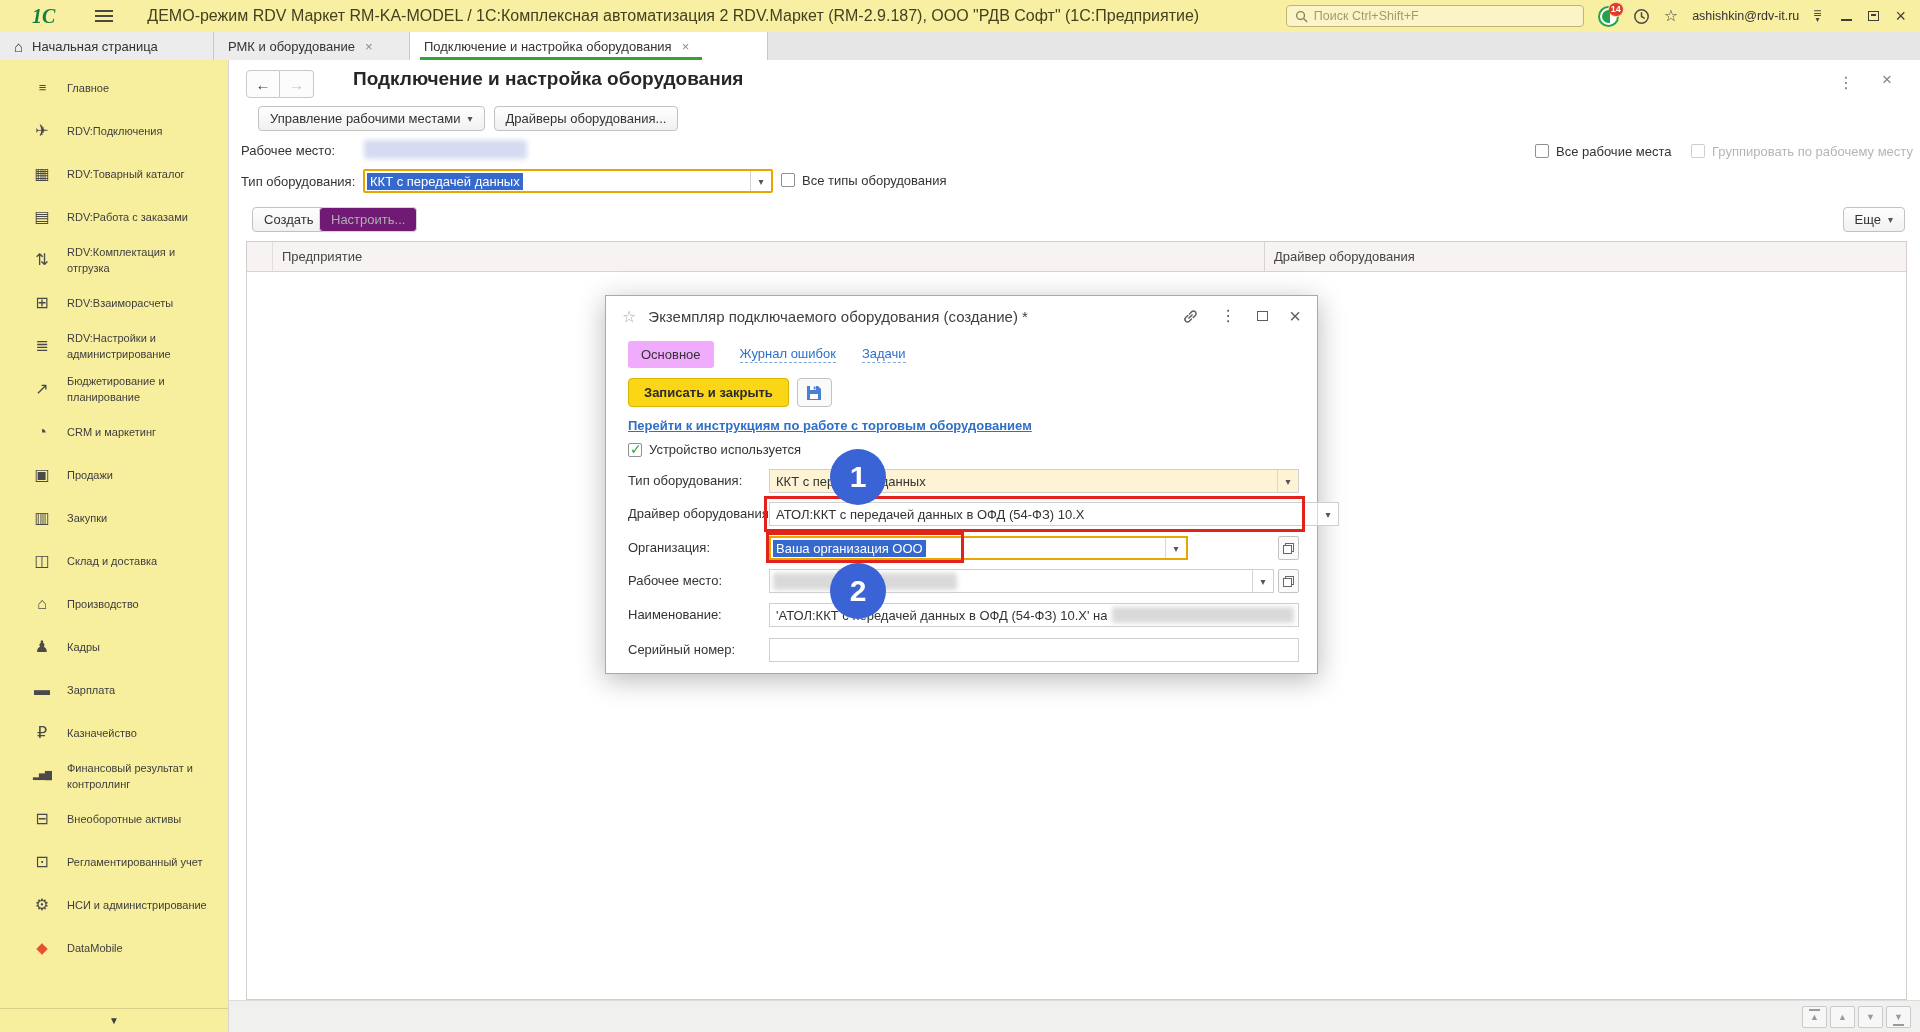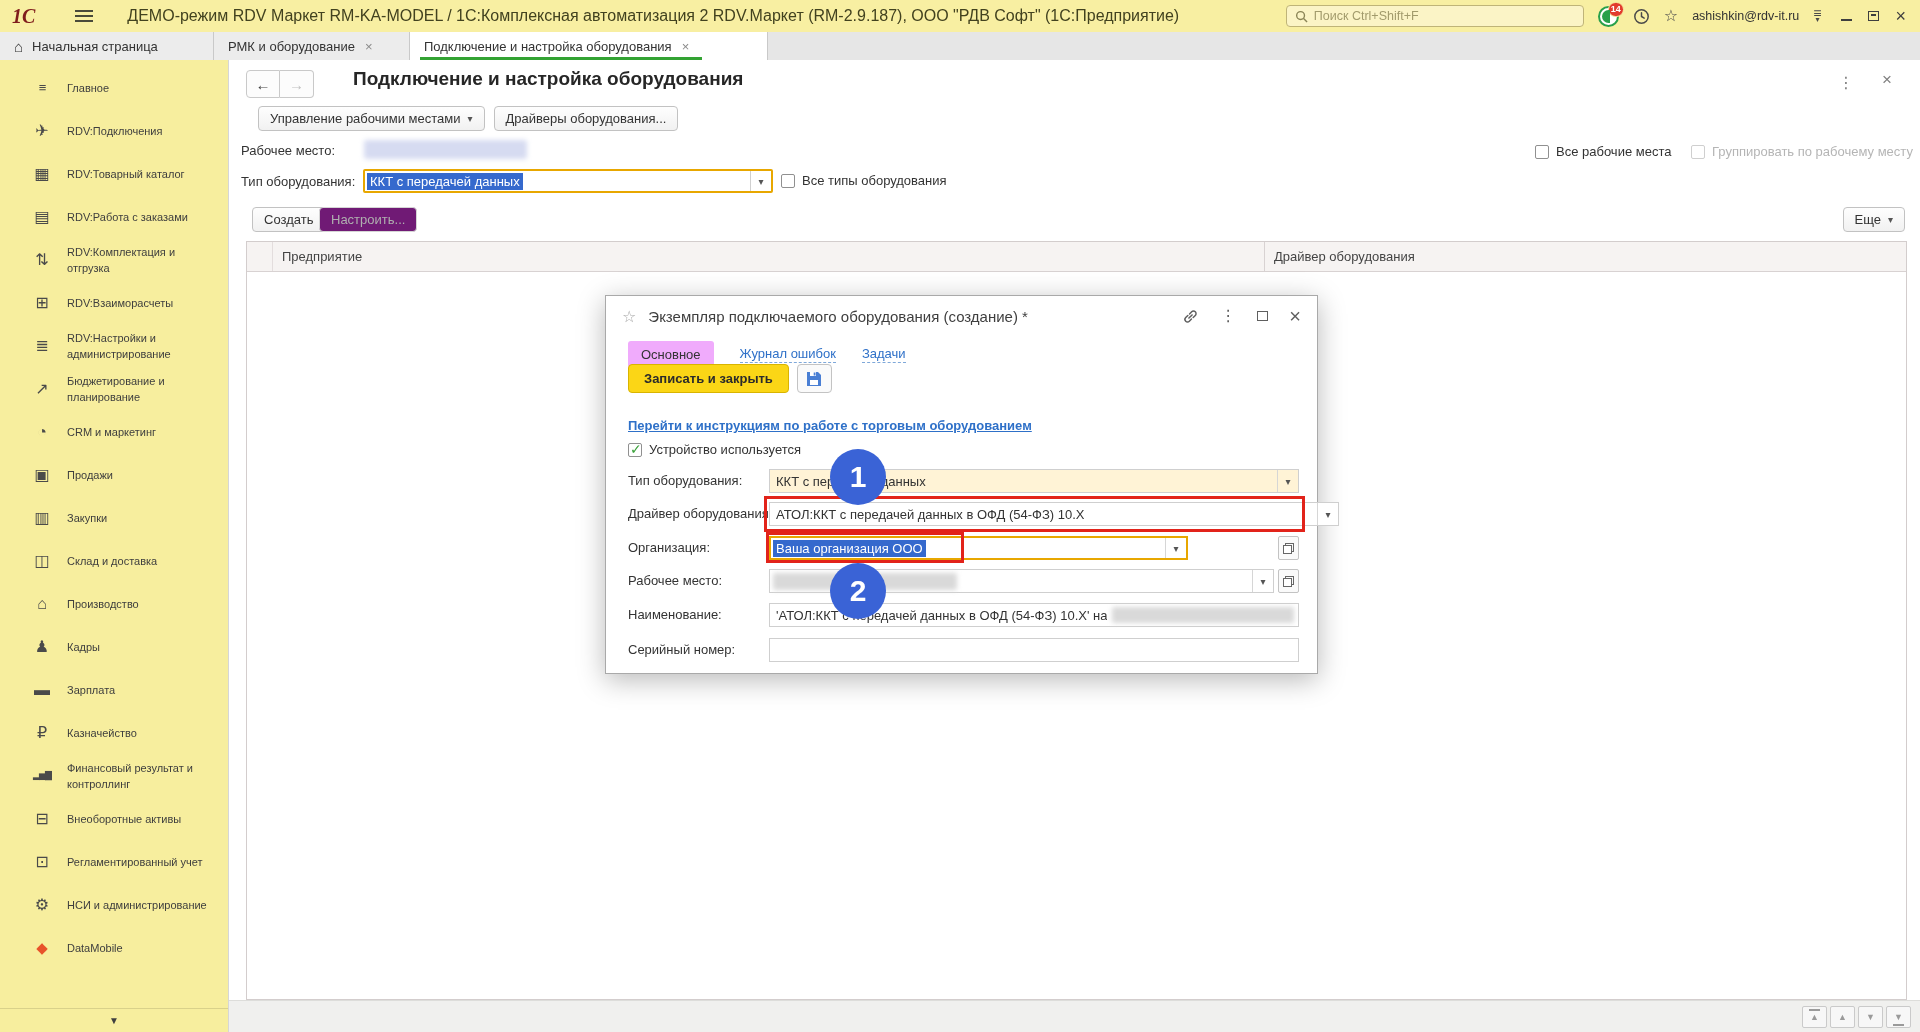--- a/index.html
+++ b/index.html
@@ -3,21 +3,21 @@
 <meta charset="utf-8">
 <style>
   *{margin:0;padding:0;box-sizing:border-box}
   html,body{width:1920px;height:1032px;overflow:hidden}
   body{font-family:"Liberation Sans","DejaVu Sans",sans-serif;font-size:13px;color:#333;background:#fff}
   #screen{position:relative;width:1920px;height:1032px;overflow:hidden;background:#fff}
   .abs{position:absolute}
 
   
   .topbar{position:absolute;left:0;top:0;width:1920px;height:32px;background:#F8EFA2;display:flex;align-items:center}
-  .logo1c{margin-left:12px;font-family:"Liberation Serif","DejaVu Serif",serif;font-style:italic;font-weight:bold;font-size:20px;color:#7f1d1d;line-height:1}
+  .logo1c{margin-left:32px;font-family:"Liberation Serif","DejaVu Serif",serif;font-style:italic;font-weight:bold;font-size:20px;color:#15803d;line-height:1}
   .burger{margin-left:40px;width:18px;height:12px;position:relative}
   .burger i{position:absolute;left:0;right:0;height:2px;background:#4A4A3A}
   .burger i:nth-child(1){top:0}.burger i:nth-child(2){top:5px}.burger i:nth-child(3){top:10px}
   .wintitle{margin-left:34px;font-size:16px;color:#42421F;white-space:nowrap}
   .topbar-right{margin-left:auto;display:flex;align-items:center;gap:14px;padding-right:14px}
   .searchbox{width:298px;height:22px;background:#FBF4C6;border:1px solid #BFB478;border-radius:4px;display:flex;align-items:center;padding:0 8px;gap:6px}
   .searchbox input{flex:1;border:none;outline:none;background:transparent;font-size:12.5px;color:#5A5436;font-family:inherit}
   .searchbox input::placeholder{color:#A29B6C}
   .notif{position:relative;width:21px;height:21px;border-radius:50%;border:2px solid #28A04B;background:#fff}
   .notif::after{content:"";position:absolute;left:2px;top:2px;width:8px;height:13px;background:#28A04B;border-radius:8px 0 0 8px}
@@ -60,21 +60,21 @@
   .btn{height:25px;border:1px solid #C2C2C2;border-radius:4px;background:linear-gradient(#FEFEFE,#F1F1F1);display:inline-flex;align-items:center;padding:0 11px;font-size:13px;color:#333;white-space:nowrap}
   .btn .caret{margin-left:7px;font-size:10px;color:#555}
   .btn.disabled{color:#AFAFAF;border-color:#D5D5D5;background:#701a75}
   .toolrow{position:absolute;left:29px;top:46px;display:flex;gap:9px}
   .lbl{font-size:13px;color:#333}
   .blurchip{background:#D6DBF1;border-radius:2px;filter:blur(2.5px)}
   .combo{position:absolute;left:134px;top:109px;width:410px;height:24px;border:2px solid #E8A700;border-radius:2px;background:#fff;display:flex;align-items:center}
   .combo .selval{margin-left:2px;background:#3569CD;color:#fff;padding:1px 3px;font-size:13px;white-space:nowrap}
   .combo .arr{margin-left:auto;width:21px;align-self:stretch;border-left:1px solid #D0D0D0;display:flex;align-items:center;justify-content:center;font-size:10px;color:#555}
   .cb{width:14px;height:14px;border:1px solid #909090;border-radius:2px;background:#fff;flex:none}
-  .cbrow{display:flex;align-items:center;gap:7px}
+  .cbrow{display:flex;gap:7px}
   .cbrow.dis .cb{border-color:#CFCFCF}
   .cbrow.dis span{color:#B5B5B5}
   .listtable{position:absolute;left:17px;top:181px;right:13px;bottom:32px;border:1px solid #D3CDCD;background:#fff}
   .thead{height:30px;background:#F6F3F2;border-bottom:1px solid #D8D2D2;position:relative;display:flex;align-items:center}
   .thead .gutter{width:26px;height:100%;border-right:1px solid #E3DDDD}
   .thead .c1{padding-left:9px;color:#444}
   .thead .c2{position:absolute;left:1017px;top:0;bottom:0;display:flex;align-items:center;padding-left:9px;border-left:1px solid #D8D2D2;color:#444;right:0}
   .footer{position:absolute;left:0;right:0;bottom:0;height:32px;background:#F0F0EE;border-top:1px solid #DDDDDA}
   .fnav{position:absolute;right:9px;top:5px;display:flex;gap:3px}
   .fnavbtn{width:25px;height:22px;border:1px solid #CACACA;border-radius:2px;background:#F7F7F7;display:flex;align-items:center;justify-content:center;color:#9A9A9A;font-size:9px}
@@ -84,21 +84,21 @@
 
   
   .dialog{position:absolute;left:605px;top:295px;width:713px;height:379px;background:#fff;border:1px solid #A9A9A9;box-shadow:0 6px 26px rgba(0,0,0,.28);z-index:40}
   .dlg-title{position:absolute;left:0;top:0;right:0;height:40px;display:flex;align-items:center;padding:0 16px}
   .dlg-title .star{color:#ABABAB;font-size:16px;margin-right:12px}
   .dlg-title .t{font-size:15px;color:#3F3F3F;white-space:nowrap}
   .dlg-icons{margin-left:auto;display:flex;align-items:center;gap:21px;color:#5F5F5F}
   .dlg-tabs{position:absolute;left:22px;top:45px;display:flex;align-items:center;gap:26px}
   .dtab-active{background:#f0abfc;border-radius:3px;padding:6px 13px;color:#333}
   .dlink{color:#2E70C8;border-bottom:1px dashed #7FA8D9;padding-bottom:1px;cursor:pointer}
-  .dlg-save{position:absolute;left:22px;top:68px;height:29px;display:flex;gap:8px}
+  .dlg-save{position:absolute;left:22px;top:82px;height:29px;display:flex;gap:8px}
   .btn-save{height:29px;background:#FBD616;border:1px solid #D9B400;border-radius:4px;padding:0 15px;display:flex;align-items:center;font-weight:bold;font-size:13px;color:#2B2B2B}
   .btn-floppy{width:35px;height:29px;border:1px solid #C3C3C3;border-radius:4px;background:#FAFAFA;display:flex;align-items:center;justify-content:center}
   .instr{position:absolute;left:22px;top:122px;font-weight:bold;color:#2E70C8;text-decoration:underline;cursor:pointer}
   .devused{position:absolute;left:22px;top:146px;display:flex;align-items:center;gap:7px}
   .devused .cb{position:relative}
   .devused .chk{position:absolute;left:1px;top:-3px;color:#3AA23A;font-weight:bold;font-size:14px}
   .frow-lbl{position:absolute;left:22px;font-size:13px;color:#333;line-height:24px}
   .fctl{position:absolute;left:163px;height:24px;background:#fff;border:1px solid #CFCFCF;display:flex;align-items:center}
   .fctl .txt{padding-left:6px;white-space:nowrap;overflow:hidden}
   .fctl .arr{margin-left:auto;width:21px;align-self:stretch;border-left:1px solid #D6D6D6;display:flex;align-items:center;justify-content:center;font-size:10px;color:#555;flex:none}

